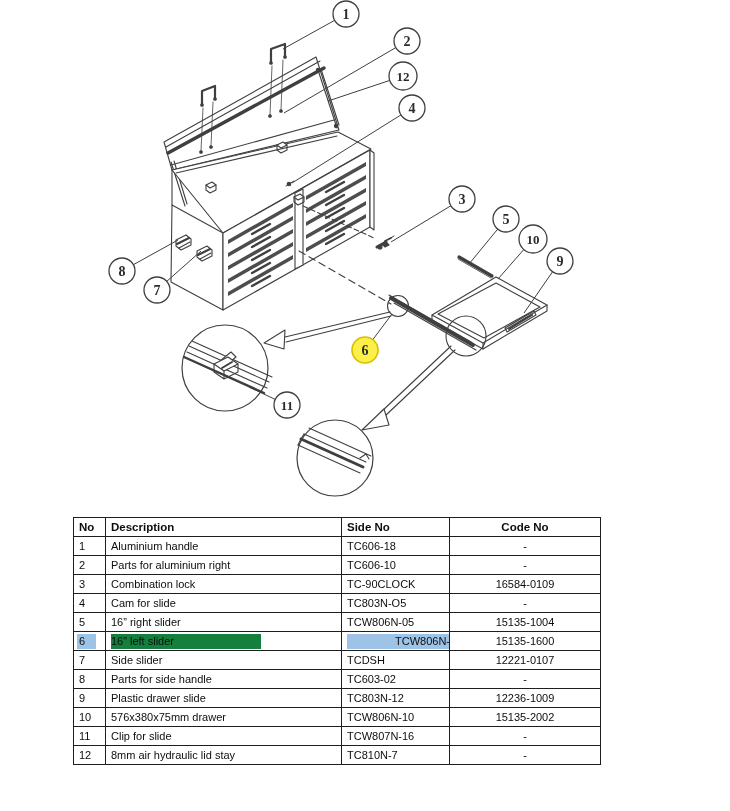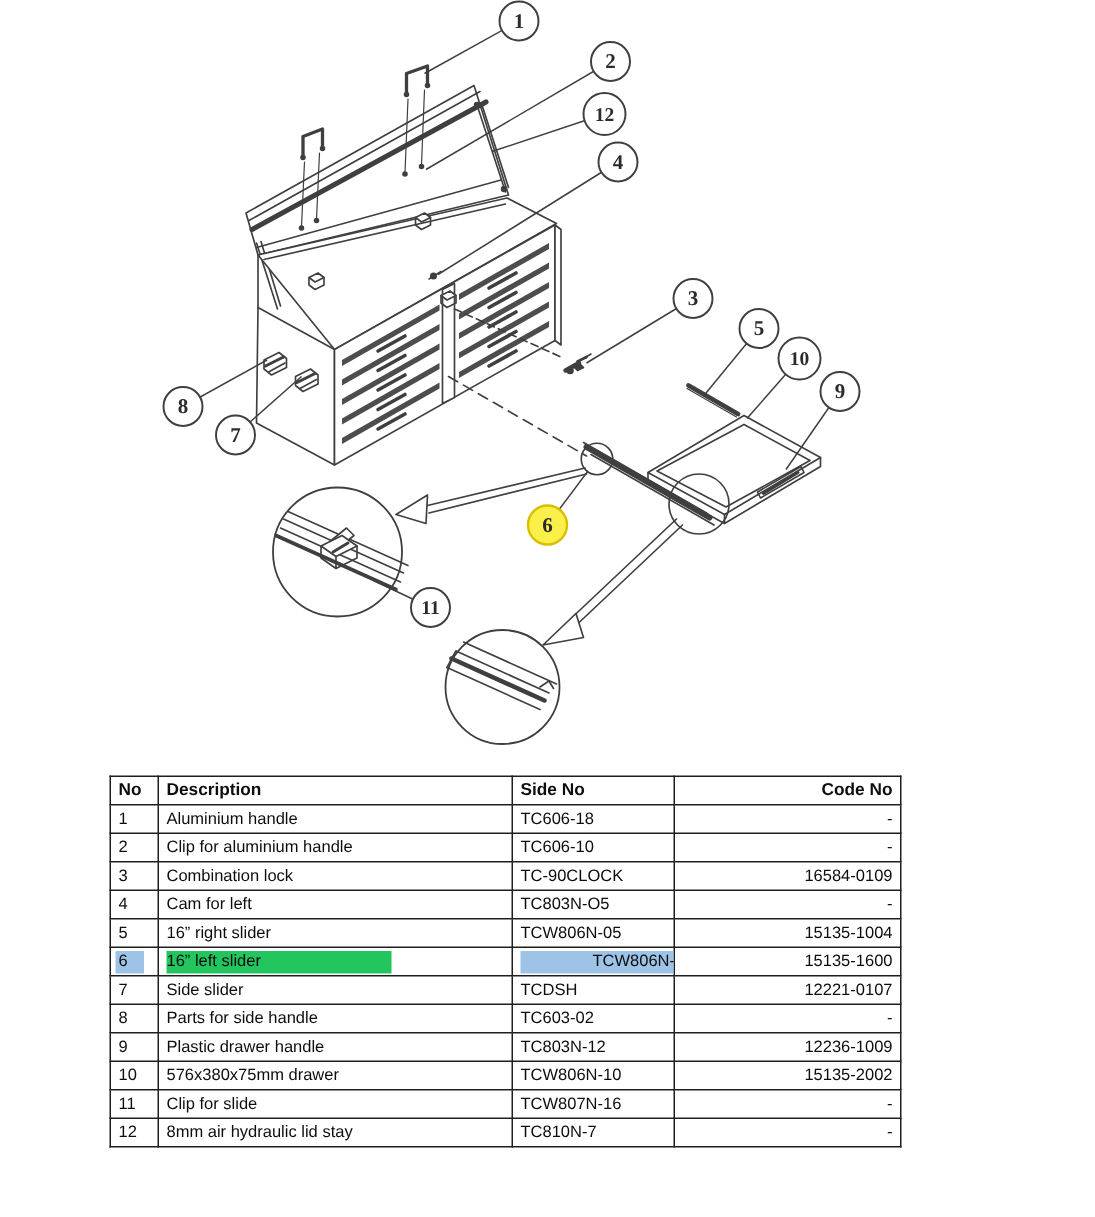--- a/index.html
+++ b/index.html
@@ -5,21 +5,21 @@
   html,body{margin:0;padding:0;background:#ffffff;}
   body{width:730px;height:811px;position:relative;font-family:"Liberation Sans",sans-serif;}
   .page{position:absolute;inset:0;background:#fff;overflow:hidden;}
   #diagram{position:absolute;left:0;top:0;}
   #diagram .art{stroke:#3f3f3f;fill:none;stroke-width:1.1;stroke-linecap:round;stroke-linejoin:round;}
   #diagram .leader{stroke:#3f3f3f;stroke-width:1;fill:none;}
   .callout-num{font-family:"Liberation Serif",serif;font-weight:bold;fill:#2b2b2b;}
   table.parts{position:absolute;left:73px;top:517px;width:527px;border-collapse:collapse;table-layout:fixed;}
   .parts th,.parts td{border:1px solid #1e1e1e;padding:1px 5px;font-size:11px;line-height:15px;height:16px;color:#0d0d0d;white-space:nowrap;overflow:hidden;font-family:"Liberation Sans",sans-serif;}
   .parts th{font-weight:bold;text-align:left;font-size:11.5px;}
-  .parts th.code,.parts td.code{text-align:right;}
+  .parts th.code,.parts td.code{text-align:center;}
   .hl{display:inline-block;}
   .hl-no{min-width:17px;margin-left:-2px;padding-left:2px;}
   .hl-desc{width:150px;}
   .hl-stock{width:97px;padding-left:48px;}
 </style>
 </head>
 <body>
 
 <div class="page">
 
@@ -281,63 +281,63 @@
     </thead>
     <tbody id="parts-body">
         <tr>
           <td>1</td>
           <td>Aluminium handle</td>
           <td>TC606-18</td>
           <td class="code">-</td>
         </tr>
         <tr>
           <td>2</td>
-          <td>Clip for aluminium handle</td>
+          <td>Parts for aluminium right</td>
           <td>TC606-10</td>
           <td class="code">-</td>
         </tr>
         <tr>
           <td>3</td>
           <td>Combination lock</td>
           <td>TC-90CLOCK</td>
           <td class="code">16584-0109</td>
         </tr>
         <tr>
           <td>4</td>
-          <td>Cam for left</td>
+          <td>Cam for slide</td>
           <td>TC803N-O5</td>
           <td class="code">-</td>
         </tr>
         <tr>
           <td>5</td>
           <td>16” right slider</td>
           <td>TCW806N-05</td>
           <td class="code">15135-1004</td>
         </tr>
         <tr>
           <td><span class="hl hl-no" style="background: rgb(157, 195, 230);">6</span></td>
-          <td><span class="hl hl-desc" style="background: #22c55e;">16” left slider</span></td>
+          <td><span class="hl hl-desc" style="background: #15803d;">16” left slider</span></td>
           <td><span class="hl hl-stock" style="background: rgb(157, 195, 230);">TCW806N-06</span></td>
           <td class="code">15135-1600</td>
         </tr>
         <tr>
           <td>7</td>
           <td>Side slider</td>
           <td>TCDSH</td>
           <td class="code">12221-0107</td>
         </tr>
         <tr>
           <td>8</td>
           <td>Parts for side handle</td>
           <td>TC603-02</td>
           <td class="code">-</td>
         </tr>
         <tr>
           <td>9</td>
-          <td>Plastic drawer handle</td>
+          <td>Plastic drawer slide</td>
           <td>TC803N-12</td>
           <td class="code">12236-1009</td>
         </tr>
         <tr>
           <td>10</td>
           <td>576x380x75mm drawer</td>
           <td>TCW806N-10</td>
           <td class="code">15135-2002</td>
         </tr>
         <tr>

